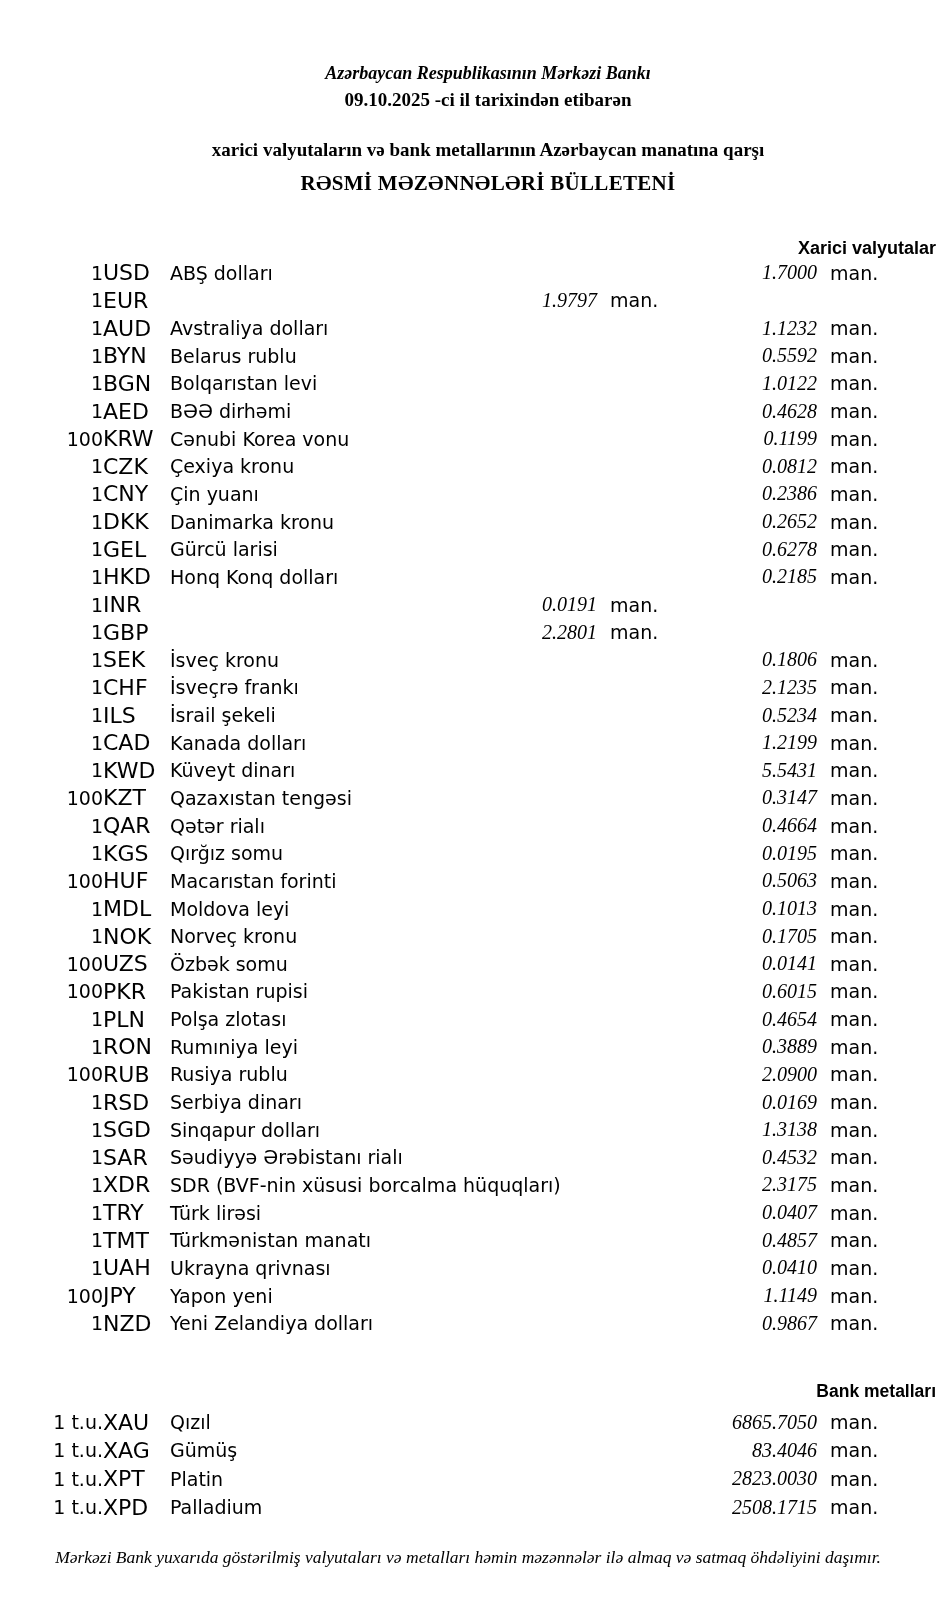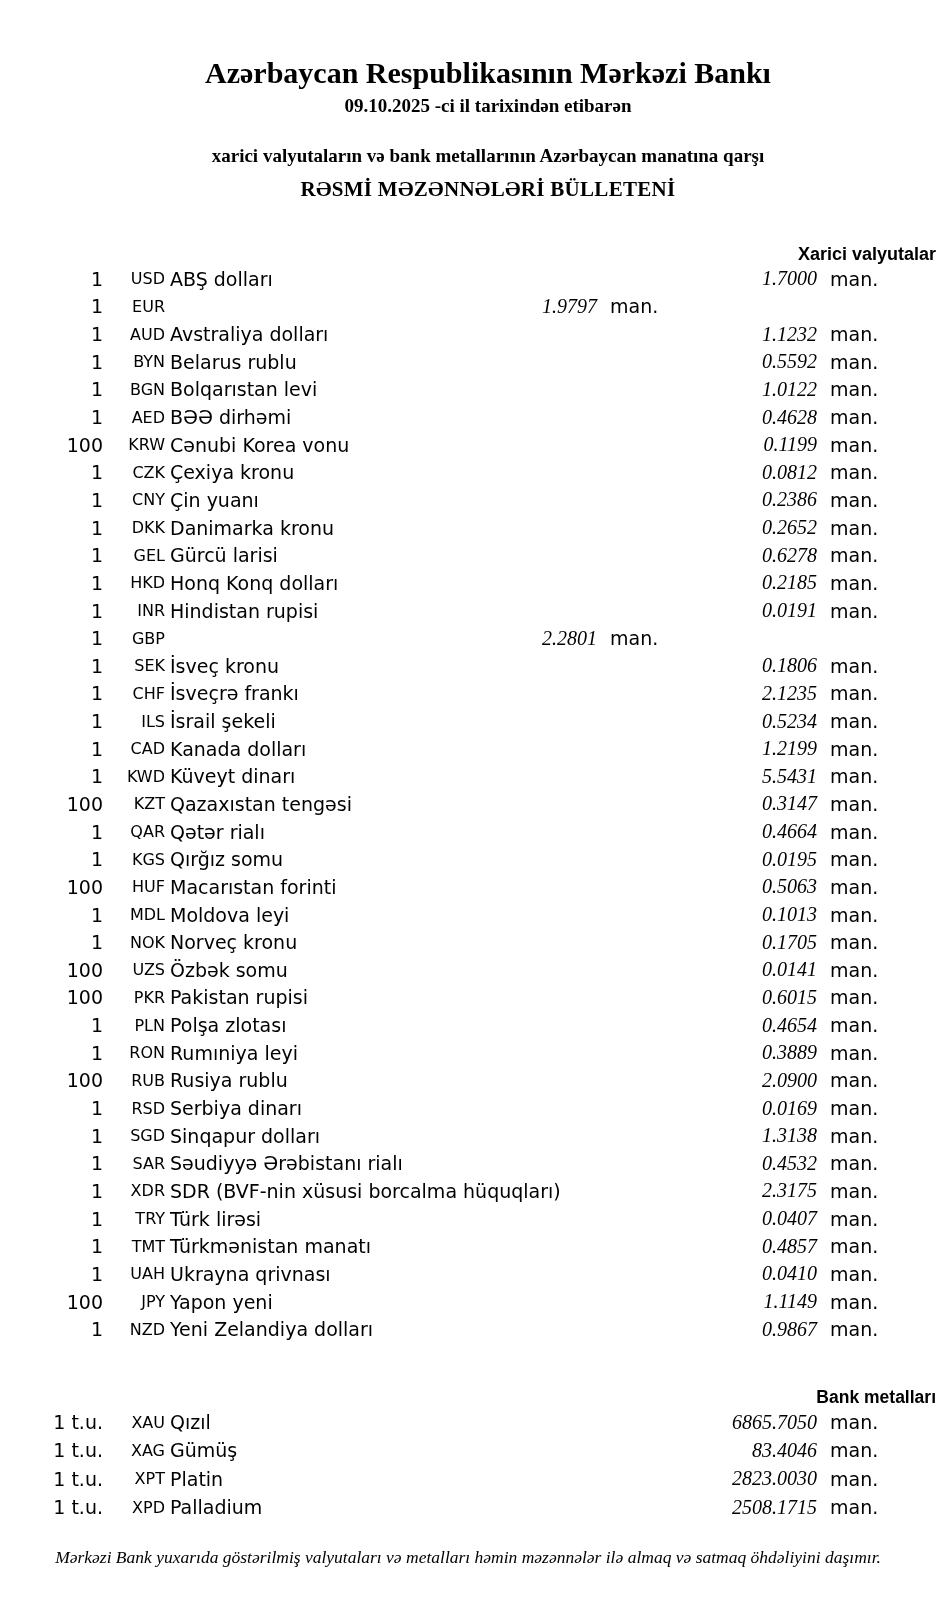--- a/index.html
+++ b/index.html
@@ -15,22 +15,22 @@
   }
 
   
   .header {
     padding-top: 58px;
     padding-left: 40px;   
     text-align: center;
     font-family: "Liberation Serif", serif;
     font-weight: bold;
   }
-  .title    { font-size: 30px; line-height: 30px; }
-  .dateline { font-size: 19px; line-height: 22px; margin-top: 7px; }
+  .title    { font-size: 18px; line-height: 30px; font-style: italic; }
+  .dateline { font-size: 19px; line-height: 22px; margin-top: 1px; }
   .subtitle { font-size: 19px; line-height: 22px; margin-top: 28px; }
   .bulletin { font-size: 21px; line-height: 25px; margin-top: 10px; letter-spacing: 0.3px; }
 
   .section-heading {
     text-align: right;
     font-family: Liberation Sans, sans-serif;
     font-weight: bold;
     font-size: 18px;
     line-height: 22px;
   }
@@ -38,25 +38,25 @@
   .metals-heading { margin-top: 43px; font-size: 17.5px; }
 
   
   .rows { width: 936px; }
   .row {
     display: grid;
     grid-template-columns: 103px 62px 432px 220px 119px;
     align-items: center;
     height: 27.65px;
   }
-  .metals-rows { margin-top: 0; }
+  .metals-rows { margin-top: 6px; }
   .metals-rows .row { height: 28.3px; }
 
   .cell-qty  { text-align: right;  font-size: 19px; white-space: nowrap; }
-  .cell-code { text-align: right; font-size: 16px; white-space: nowrap; }
+  .cell-code { text-align: left; font-size: 22px; white-space: nowrap; }
   .cell-name { text-align: left;   font-size: 19px; padding-left: 5px; white-space: nowrap; }
   .cell-rate {
     text-align: right;
     font-family: "Liberation Serif", serif;
     font-style: italic;
     font-weight: normal;
     font-size: 20px;
     white-space: nowrap;
   }
   .cell-unit { text-align: left; font-size: 19px; padding-left: 13px; white-space: nowrap; }
@@ -177,21 +177,20 @@
     <span class="cell-qty">1</span>
     <span class="cell-code">HKD</span>
     <span class="cell-name">Honq Konq dolları</span>
     <span class="cell-rate">0.2185</span>
     <span class="cell-unit">man.</span>
   </div>
 
   <div class="row">
     <span class="cell-qty">1</span>
     <span class="cell-code">INR</span>
-    <span class="cell-name">Hindistan rupisi</span>
     <span class="cell-rate">0.0191</span>
     <span class="cell-unit">man.</span>
   </div>
 
   <div class="row">
     <span class="cell-qty">1</span>
     <span class="cell-code">GBP</span>
     <span class="cell-rate">2.2801</span>
     <span class="cell-unit">man.</span>
   </div>

